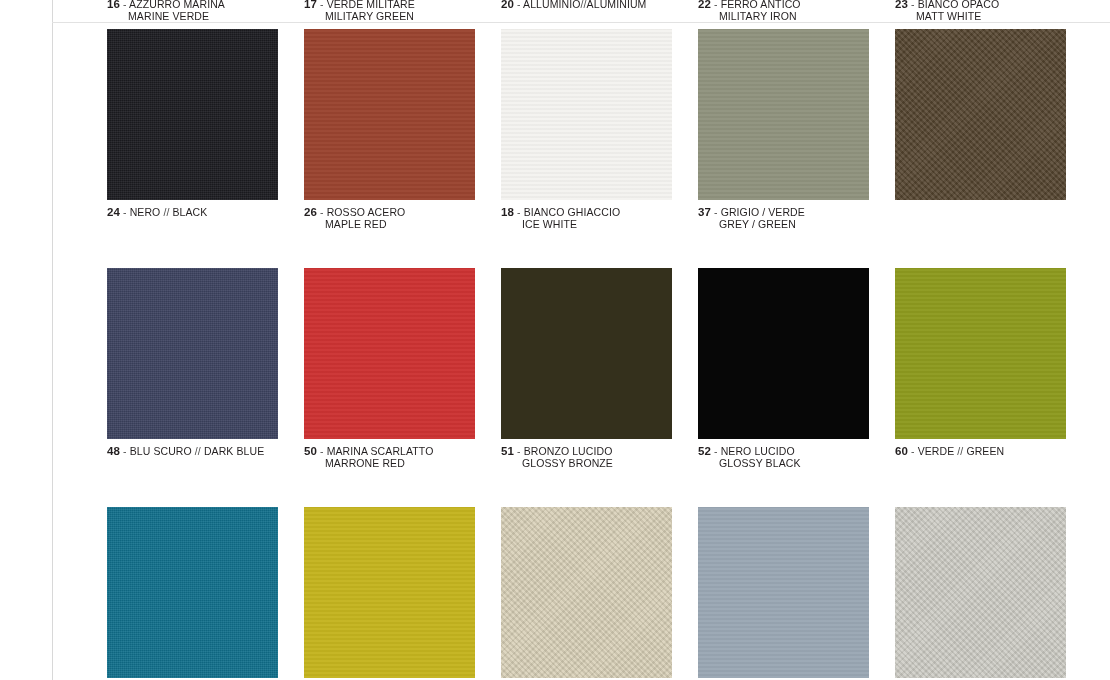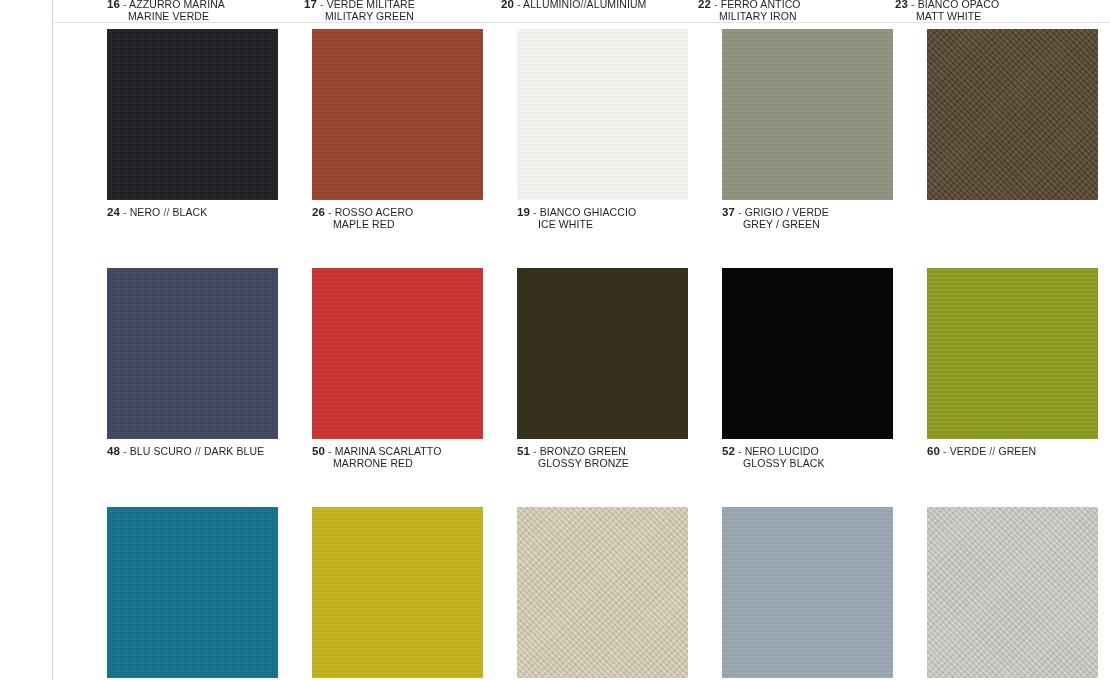--- a/index.html
+++ b/index.html
@@ -37,21 +37,21 @@
 
   .sheet {
     position: absolute;
     left: 107px;
     top: 0;
     width: 1003px;
   }
 
   .grid-row {
     display: flex;
-    gap: 8px;
+    gap: 0;
   }
   .cell {
     width: 182px;
     margin-right: 15px;
     box-sizing: border-box;
   }
   .cell:last-child { margin-right: 0; }
 
   .swatch {
     width: 171px;
@@ -170,21 +170,21 @@
       <div class="label">
         <span class="code">26</span><span class="dash"> - </span><span class="nm">ROSSO ACERO</span>
         <span class="en-line nm">MAPLE RED</span>
       </div>
     </div>
     <div class="cell">
       <div class="swatch" style="background-color: rgb(244, 243, 240);">
           <div class="tex tex-soft"></div>
         </div>
       <div class="label">
-        <span class="code">19</span><span class="dash"> - </span><span class="nm">BIANCO GHIACCIO</span>
+        <span class="code">18</span><span class="dash"> - </span><span class="nm">BIANCO GHIACCIO</span>
         <span class="en-line nm">ICE WHITE</span>
       </div>
     </div>
     <div class="cell">
       <div class="swatch" style="background-color: rgb(144, 147, 126);">
           <div class="tex tex-soft"></div>
         </div>
       <div class="label">
         <span class="code">37</span><span class="dash"> - </span><span class="nm">GRIGIO / VERDE</span>
         <span class="en-line nm">GREY / GREEN</span>
@@ -215,21 +215,21 @@
       <div class="label">
         <span class="code">50</span><span class="dash"> - </span><span class="nm">MARINA SCARLATTO</span>
         <span class="en-line nm">MARRONE RED</span>
       </div>
     </div>
     <div class="cell">
       <div class="swatch" style="background-color: rgb(52, 48, 28);">
           <div class="tex tex-gloss"></div>
         </div>
       <div class="label">
-        <span class="code">51</span><span class="dash"> - </span><span class="nm">BRONZO GREEN</span>
+        <span class="code">51</span><span class="dash"> - </span><span class="nm">BRONZO LUCIDO</span>
         <span class="en-line nm">GLOSSY BRONZE</span>
       </div>
     </div>
     <div class="cell">
       <div class="swatch" style="background-color: rgb(7, 7, 7);">
           <div class="tex tex-gloss"></div>
         </div>
       <div class="label">
         <span class="code">52</span><span class="dash"> - </span><span class="nm">NERO LUCIDO</span>
         <span class="en-line nm">GLOSSY BLACK</span>

